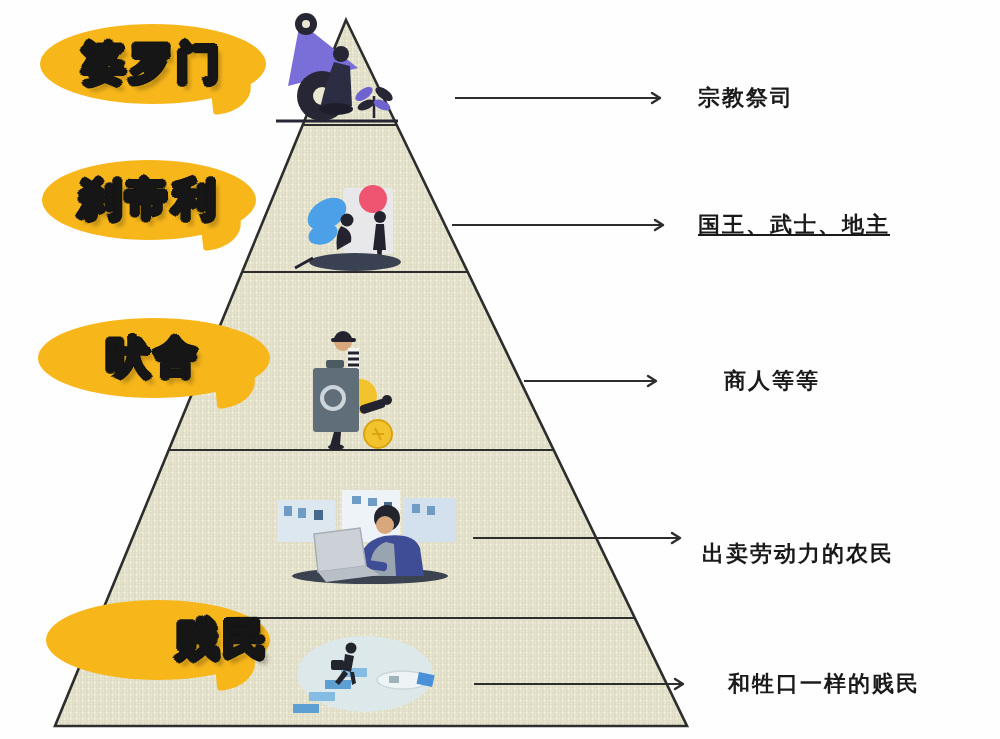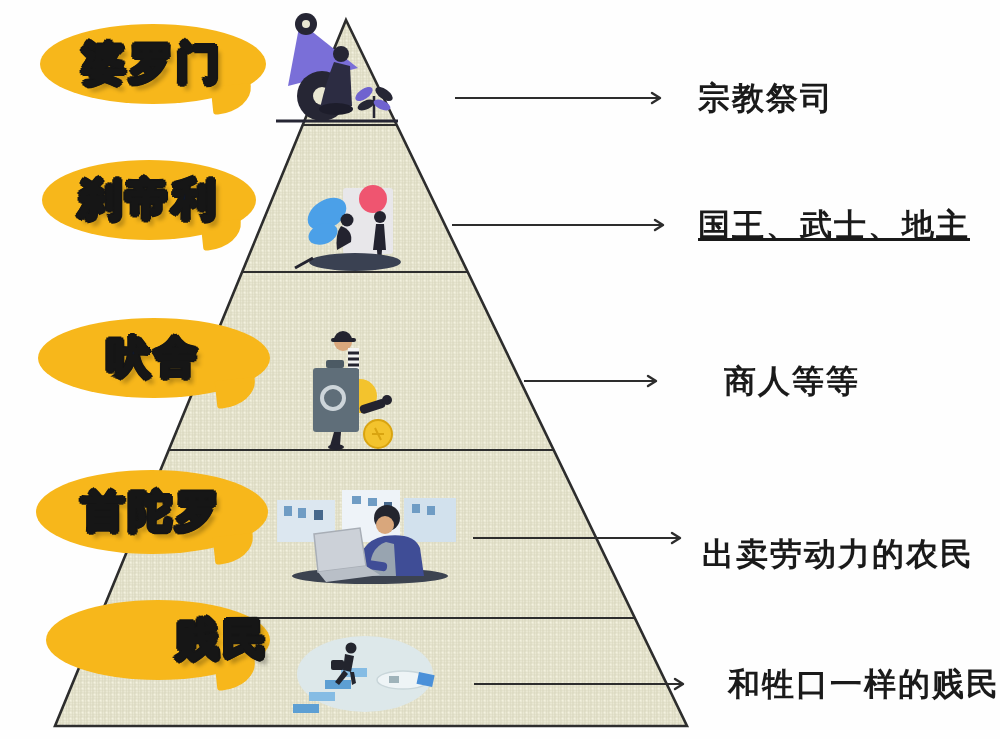--- a/index.html
+++ b/index.html
@@ -28,21 +28,21 @@
       3px 0 0 #161616,-3px 0 0 #161616,0 3px 0 #161616,0 -3px 0 #161616,
       5px 6px 4px rgba(0,0,0,.28);
   }
   .lbl1{left:40px;top:24px;width:226px;height:80px;}
   .lbl2{left:42px;top:160px;width:214px;height:80px;}
   .lbl3{left:38px;top:318px;width:232px;height:80px;}
   .lbl4{left:36px;top:470px;width:232px;height:84px;}
   .lbl5{left:46px;top:600px;width:224px;height:80px;justify-content:flex-end;}
   
   .desc{
-    position:absolute;z-index:30;color:#1A1A1A;font-weight:bold;font-size:32px;
+    position:absolute;z-index:30;color:#1A1A1A;font-weight:bold;font-size:22px;
     letter-spacing:2px;white-space:nowrap;line-height:36px;
   }
   .desc1{left:698px;top:80px;}
   .desc2{left:698px;top:207px;text-decoration:underline;}
   .desc3{left:724px;top:363px;}
   .desc4{left:702px;top:536px;}
   .desc5{left:728px;top:666px;}
   
   .ill1{left:262px;top:10px;}
   .ill2{left:283px;top:172px;}
@@ -183,24 +183,20 @@
     <i class="tail"></i>
   </div>
   <div class="lbl lbl2">
     <span>刹帝利</span>
     <i class="tail"></i>
   </div>
   <div class="lbl lbl3">
     <span>吠舍</span>
     <i class="tail"></i>
   </div>
-  <div class="lbl lbl4">
-    <span>首陀罗</span>
-    <i class="tail"></i>
-  </div>
   <div class="lbl lbl5">
     <span>贱民</span>
     <i class="tail"></i>
   </div>
 
   <div class="desc desc1">宗教祭司</div>
   <div class="desc desc2">国王、武士、地主</div>
   <div class="desc desc3">商人等等</div>
   <div class="desc desc4">出卖劳动力的农民</div>
   <div class="desc desc5">和牲口一样的贱民</div>

